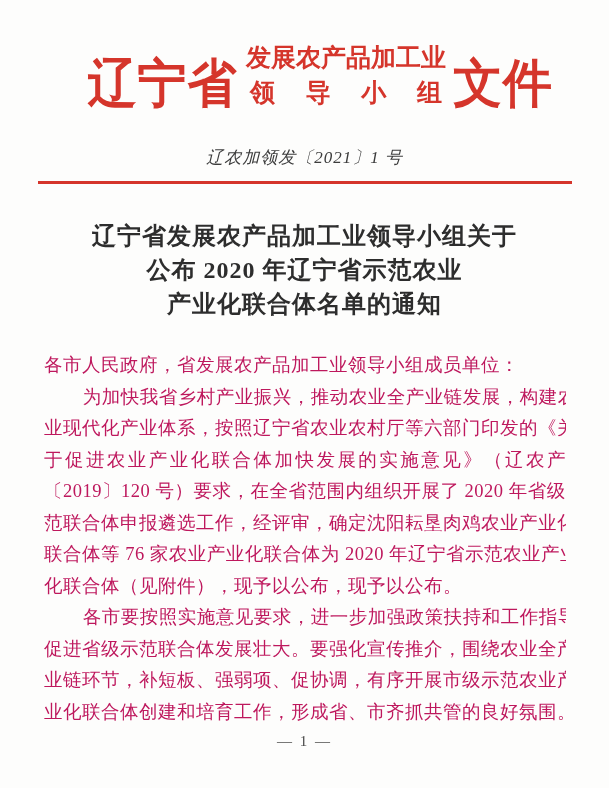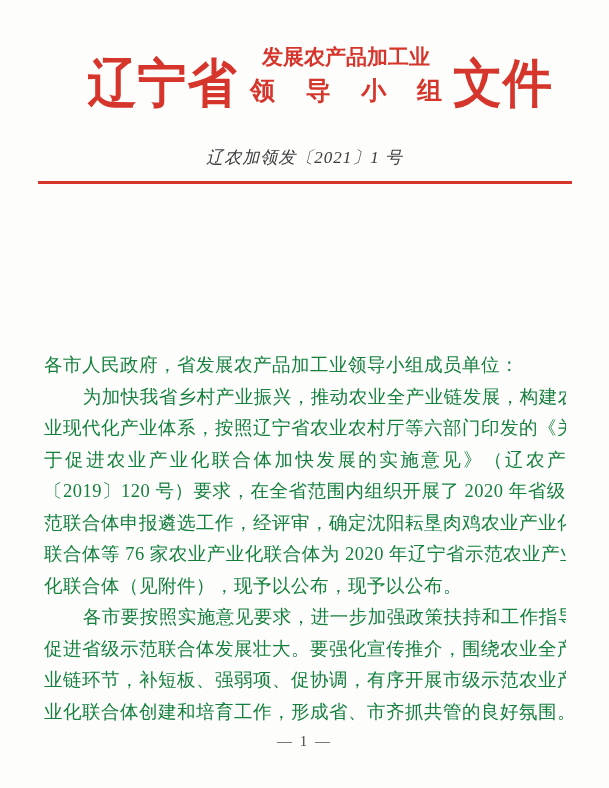--- a/index.html
+++ b/index.html
@@ -39,21 +39,21 @@
     margin-top: 14px;
     white-space: nowrap;
   }
   .org-detail {
     width: 204px;
     margin: 0 2px;
     position: relative;
     top: -2px;
   }
   .org-detail-top {
-    font-size: 21px;
+    font-size: 25px;
     font-weight: bold;
     color: var(--red);
     white-space: nowrap;
     line-height: 1.1;
     text-align: center;
     transform: scaleX(1.0);
   }
   .org-detail-bottom {
     display: flex;
     justify-content: space-between;
@@ -107,21 +107,21 @@
   
   .doc-body {
     position: absolute;
     top: 350px;
     left: 44px;
     width: 522px;
   }
   .body-line {
     font-size: 18.5px;
     line-height: 31.5px;
-    color: #15803d;
+    color: #be185d;
     letter-spacing: 0.5px;
     white-space: nowrap;
     text-align: justify;
     text-align-last: justify;
     overflow: hidden;
   }
   .body-line.indent { text-indent: 2.1em; }
   .body-line.no-stretch {
     text-align: left;
     text-align-last: left;
@@ -157,20 +157,25 @@
         <span>组</span>
       </div>
     </div>
     <div class="org-large">文件</div>
   </div>
 
   <div class="doc-number">辽农加领发〔2021〕1 号</div>
 
   <div class="red-rule"></div>
 
+  <div class="doc-title">
+    <div>辽宁省发展农产品加工业领导小组关于</div>
+    <div>公布 2020 年辽宁省示范农业</div>
+    <div>产业化联合体名单的通知</div>
+  </div>
 
   <div class="doc-body">
     <div class="body-line no-stretch">各市人民政府，省发展农产品加工业领导小组成员单位：</div>
     <div class="body-line indent">为加快我省乡村产业振兴，推动农业全产业链发展，构建农</div>
     <div class="body-line">业现代化产业体系，按照辽宁省农业农村厅等六部门印发的《关</div>
     <div class="body-line">于促进农业产业化联合体加快发展的实施意见》（辽农产</div>
     <div class="body-line">〔2019〕120 号）要求，在全省范围内组织开展了 2020 年省级示</div>
     <div class="body-line">范联合体申报遴选工作，经评审，确定沈阳耘垦肉鸡农业产业化</div>
     <div class="body-line">联合体等 76 家农业产业化联合体为 2020 年辽宁省示范农业产业</div>
     <div class="body-line no-stretch">化联合体（见附件），现予以公布，现予以公布。</div>

